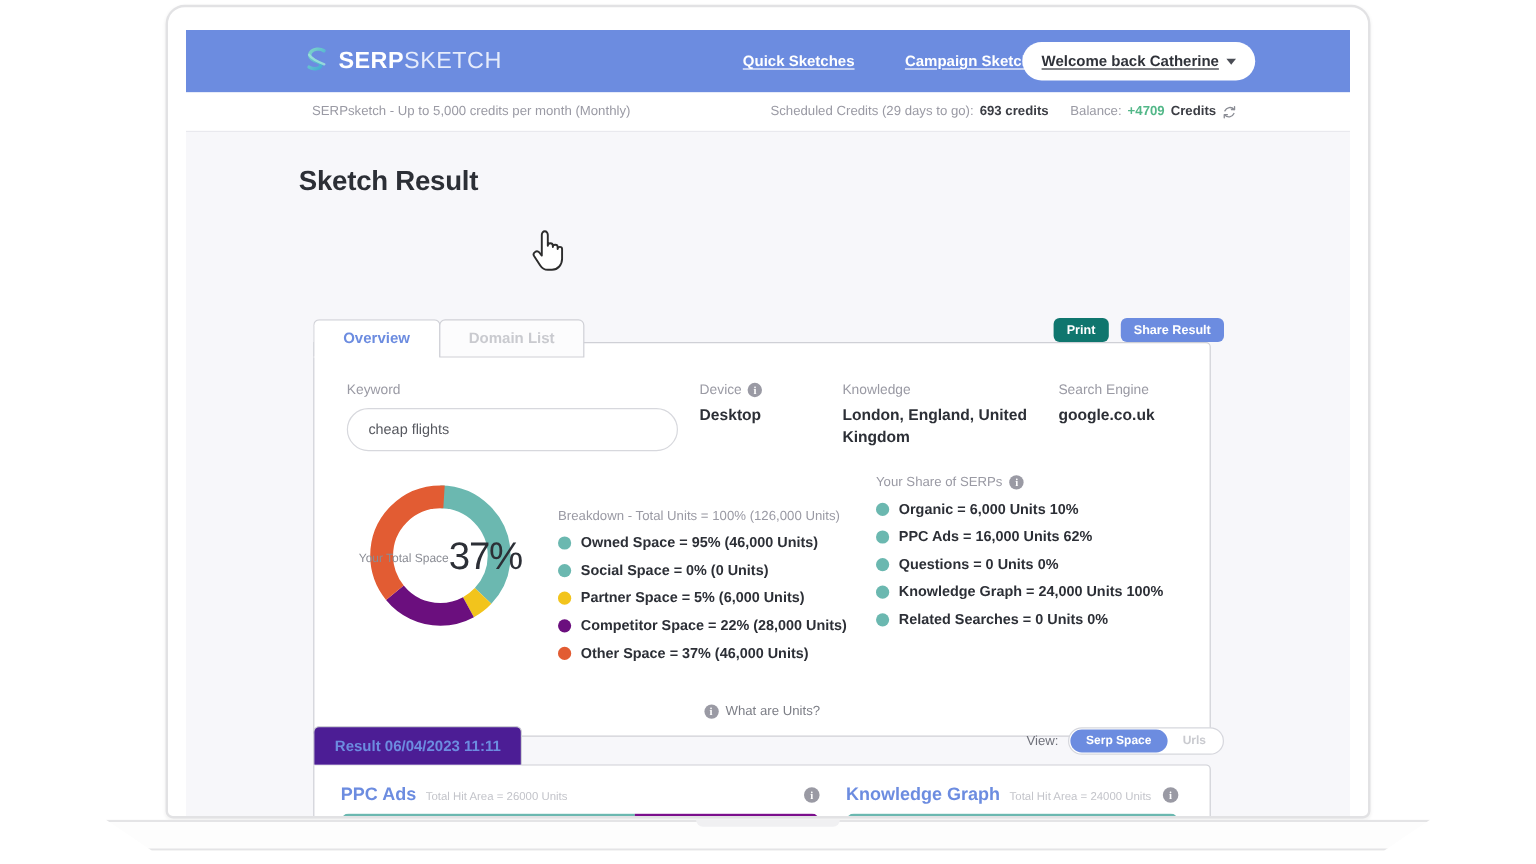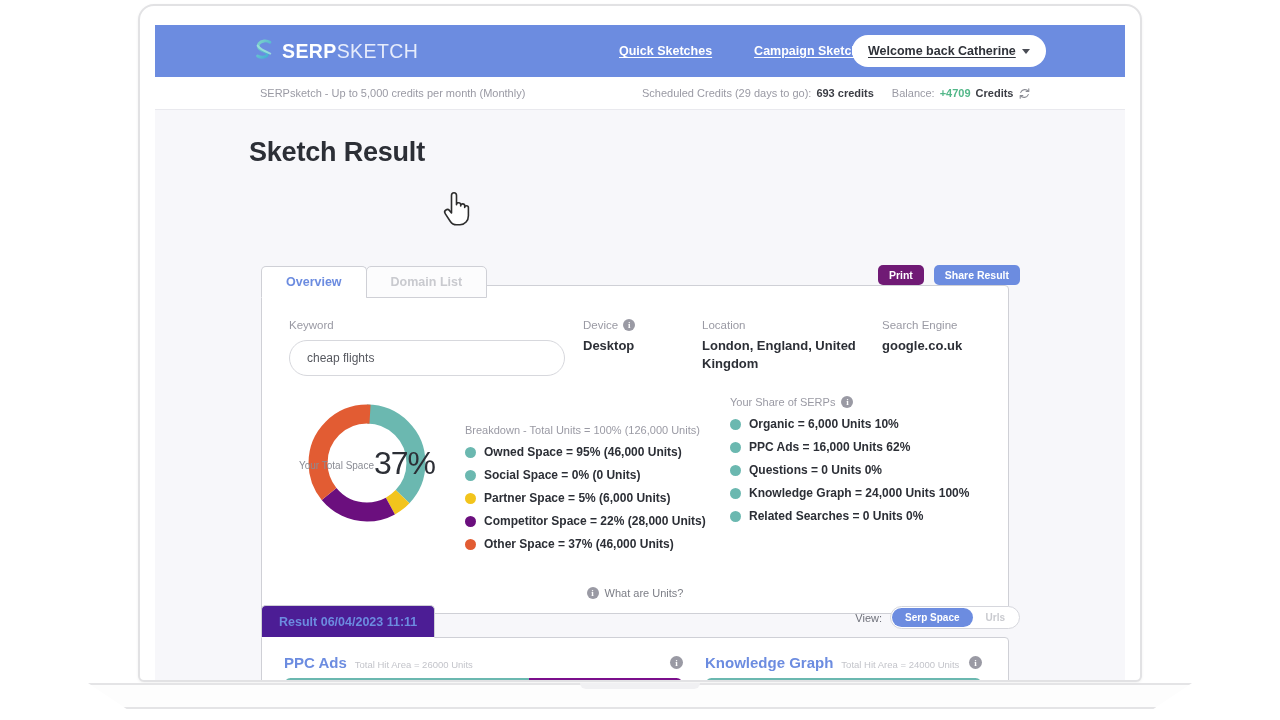--- a/index.html
+++ b/index.html
@@ -90,39 +90,39 @@
   .credit-right { position:absolute; left: 487px; display:flex; align-items:center; gap:5px; white-space:nowrap; }
   .credit-right .strong { color:#3b3d44; font-weight:700; }
   .credit-right .sep { display:inline-block; width:8px; }
   .credit-right .green { color:#52b788; font-weight:700; }
   .refresh-ico { width: 13px; height: 13px; display:inline-block; }
 
   
   .page { padding: 0 0 0 0; position: relative; height: 570px; background:#f7f7fa; }
   .page-title {
     position:absolute; left: 94px; top: 27px;
-    font-size: 27px; font-weight: 700; color: #2c2f36; letter-spacing: -0.2px;
+    font-size: 23px; font-weight: 700; color: #2c2f36; letter-spacing: -0.2px;
   }
 
   
   .tabrow { position:absolute; left: 106px; top: 156px; display:flex; align-items:flex-end; z-index: 3; }
   .tab {
     height: 32px; padding: 0 24px;
     display:flex; align-items:center; justify-content:center;
     font-size: 12.5px; font-weight: 700;
     background:#ffffff; border:1px solid #cfd0d6; border-bottom: 1px solid #fff;
     border-radius: 5px 5px 0 0;
     color:#6c8ce0;
     margin-bottom: -1px;
   }
   .tab.inactive { color:#c9cacf; border-color:#cfd0d6; border-bottom:1px solid #cfd0d6; background:#fcfcfd; margin-left:-1px; }
 
   .actionbtns { position:absolute; right: 105px; top: 155px; display:flex; gap:10px; z-index:4; }
   .btn { border:none; border-radius: 5px; font-size: 10.5px; font-weight:700; color:#fff; height:20px; padding: 0 11px; display:flex;align-items:center; }
-  .btn.grey { background:#701a75; }
+  .btn.grey { background:#0f766e; }
   .btn.blue { background:#6c8ce0; }
 
   
   .overview-card {
     position:absolute; left: 106px; top: 175px;
     width: 748px; height: 329px;
     background:#ffffff; border: 1px solid #cfd0d6; border-radius: 0 4px 4px 4px;
   }
   .field-label { font-size: 11.5px; color:#9a9aa4; display:flex; align-items:center; gap:5px; }
   .field-value { font-size: 13px; font-weight: 700; color:#2c2f36; margin-top: 6px; line-height: 1.35; }
@@ -286,21 +286,21 @@
 
         <div class="dev-block">
           <div class="field-label">
             <span>Device</span>
             <span class="info-dot">i</span>
           </div>
           <div class="field-value">Desktop</div>
         </div>
 
         <div class="loc-block">
-          <div class="field-label">Location</div>
+          <div class="field-label">Knowledge</div>
           <div class="field-value">London, England, United Kingdom</div>
         </div>
 
         <div class="se-block">
           <div class="field-label">Search Engine</div>
           <div class="field-value">google.co.uk</div>
         </div>
 
         <div class="donut-wrap">
           <svg viewBox="0 0 100 100" width="152" height="136">

